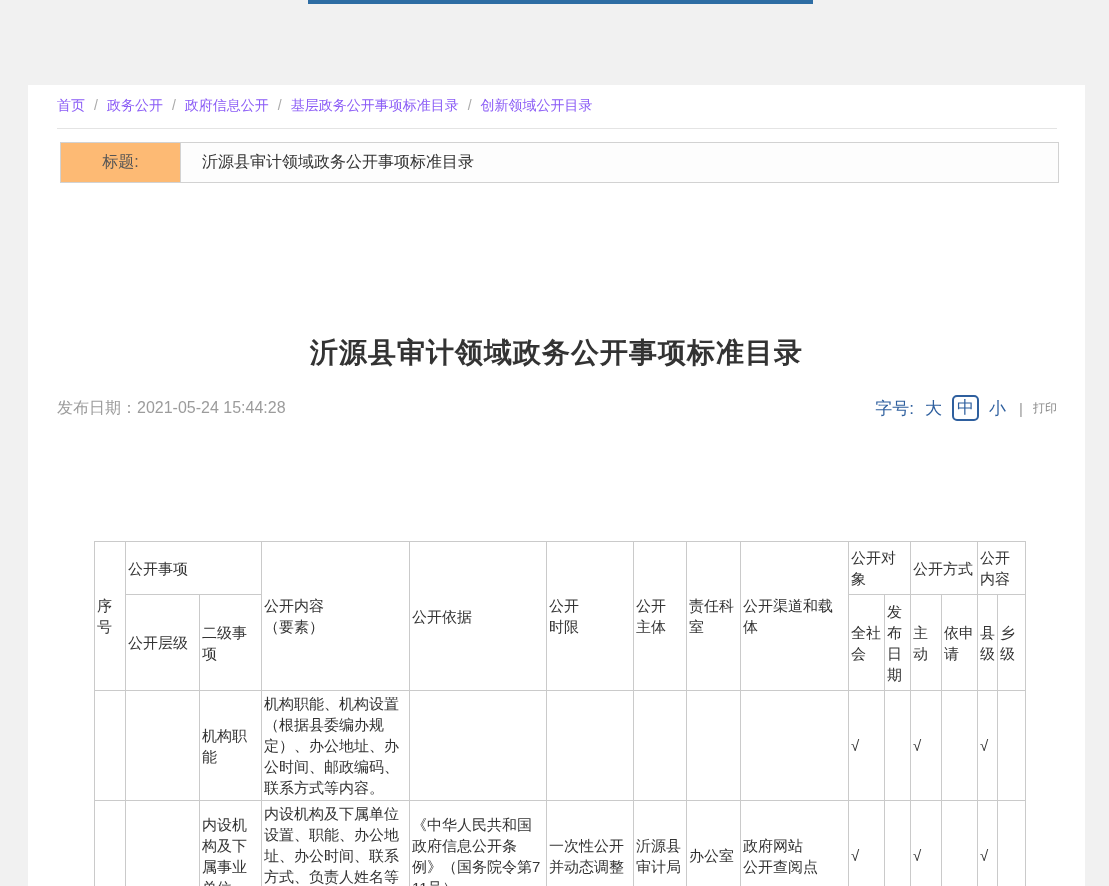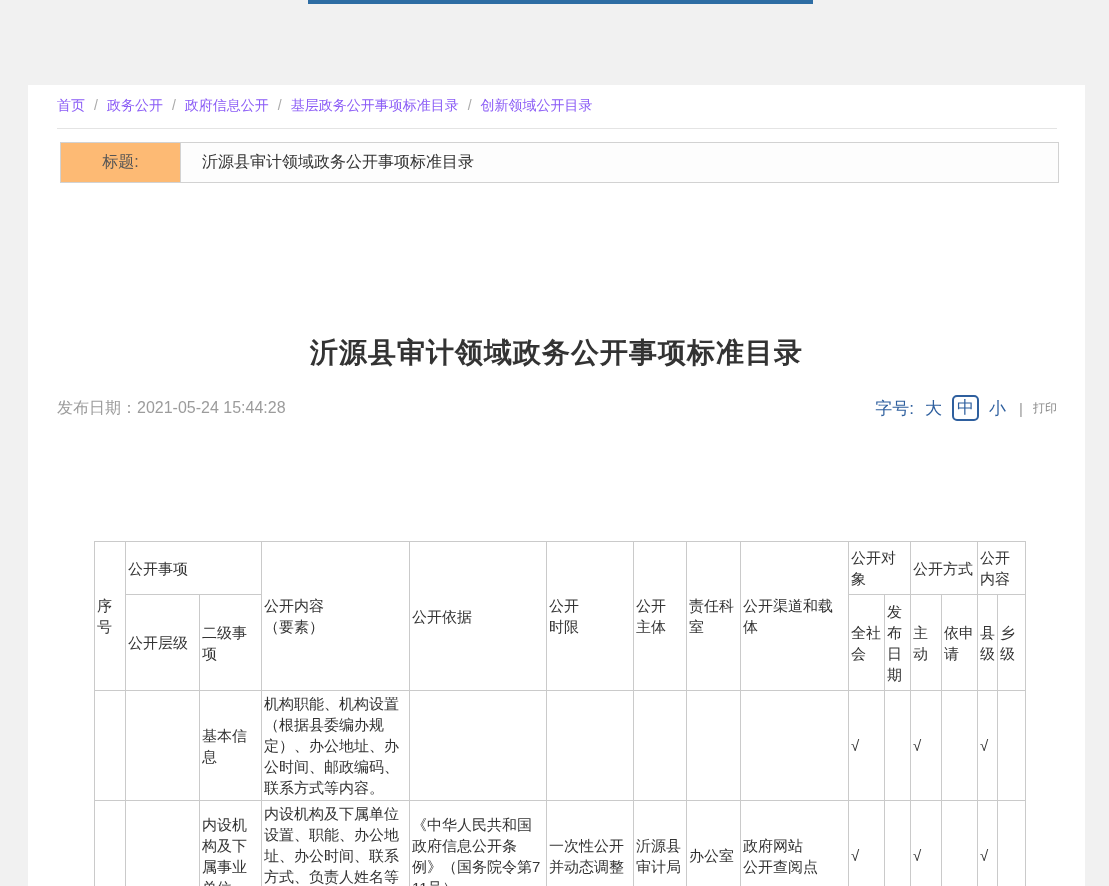--- a/index.html
+++ b/index.html
@@ -159,21 +159,21 @@
 会</td>
       <td>发布日期</td>
       <td>主动</td>
       <td>依申请</td>
       <td>县级</td>
       <td>乡级</td>
     </tr>
     <tr class="r0">
       <td></td>
       <td></td>
-      <td>基本信息</td>
+      <td>机构职能</td>
       <td>机构职能、机构设置（根据县委编办规定）、办公地址、办公时间、邮政编码、联系方式等内容。</td>
       <td></td>
       <td></td>
       <td></td>
       <td></td>
       <td></td>
       <td>√</td>
       <td></td>
       <td>√</td>
       <td></td>

